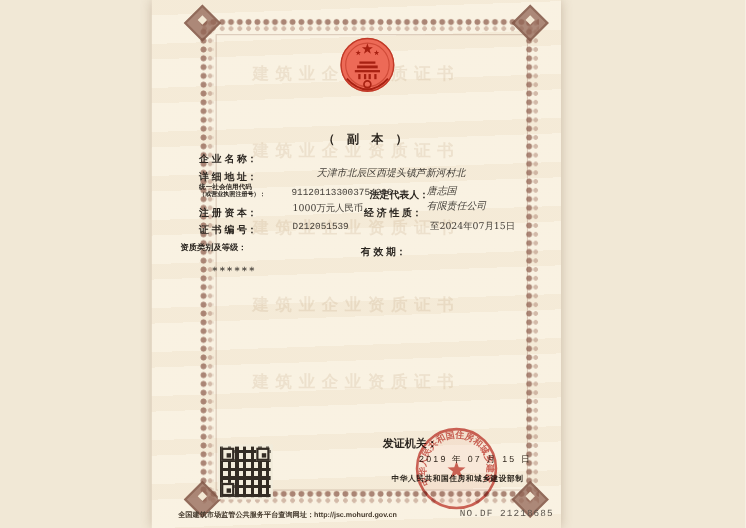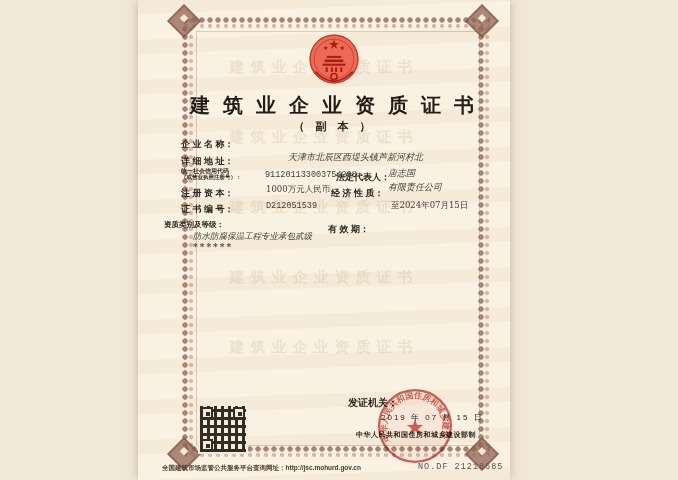--- a/index.html
+++ b/index.html
@@ -134,21 +134,20 @@
       <rect x="32" y="51" width="36" height="5" fill="#a82112"></rect>
       <rect x="28" y="59" width="44" height="4" fill="#a82112"></rect>
       <rect x="34" y="66" width="4" height="9" fill="#a82112"></rect>
       <rect x="44" y="66" width="4" height="9" fill="#a82112"></rect>
       <rect x="52" y="66" width="4" height="9" fill="#a82112"></rect>
       <rect x="62" y="66" width="4" height="9" fill="#a82112"></rect>
       <circle cx="50" cy="84" r="6" fill="none" stroke="#a82112" stroke-width="3"></circle>
       <path d="M14,74 Q30,92 50,93 Q70,92 86,74" stroke="#a82112" stroke-width="3.5" fill="none"></path>
     </svg>
 
-    <div class="title">建 筑 业 企 业 资 质 证 书</div>
     <div class="subtitle">（ 副 本 ）</div>
 
     <span class="lab l-company">企 业 名 称：</span>
 
     <span class="lab l-address">详 细 地 址：</span>
     <span class="val v-address">天津市北辰区西堤头镇芦新河村北</span>
 
     <span class="lab l-credit">
         <span class="s1">统一社会信用代码</span>
         <span class="s2">（或营业执照注册号）：</span>
@@ -164,21 +163,20 @@
     <span class="lab l-econ">经 济 性 质：</span>
     <span class="val v-econ">有限责任公司</span>
 
     <span class="lab l-certno">证 书 编 号：</span>
     <span class="val mono v-certno">D212051539</span>
 
     <span class="lab l-valid">有  效  期：</span>
     <span class="val v-valid">至2024年07月15日</span>
 
     <span class="lab l-qual">资质类别及等级：</span>
-    <span class="val v-qual">防水防腐保温工程专业承包贰级</span>
     <span class="val v-stars">******</span>
 
     <span class="authority">发证机关：</span>
     <span class="issue-date">2019 年 07 月 15 日</span>
     <span class="maker">中华人民共和国住房和城乡建设部制</span>
 
     <svg class="seal" viewBox="0 0 100 100">
       <circle cx="50" cy="50" r="46" fill="rgba(220,90,80,.07)" stroke="currentColor" stroke-width="3"></circle>
       <defs>
           <path id="sealarc" d="M 18.7,68 A 36,36 0 1,1 81.3,68"></path>

